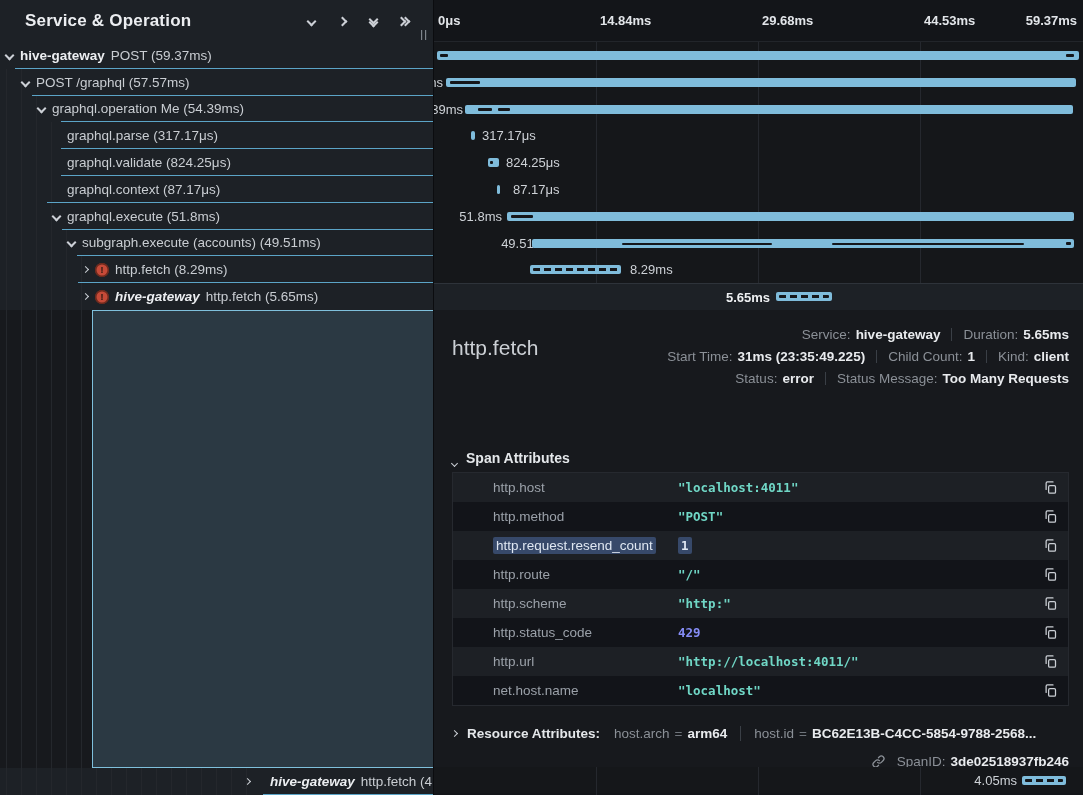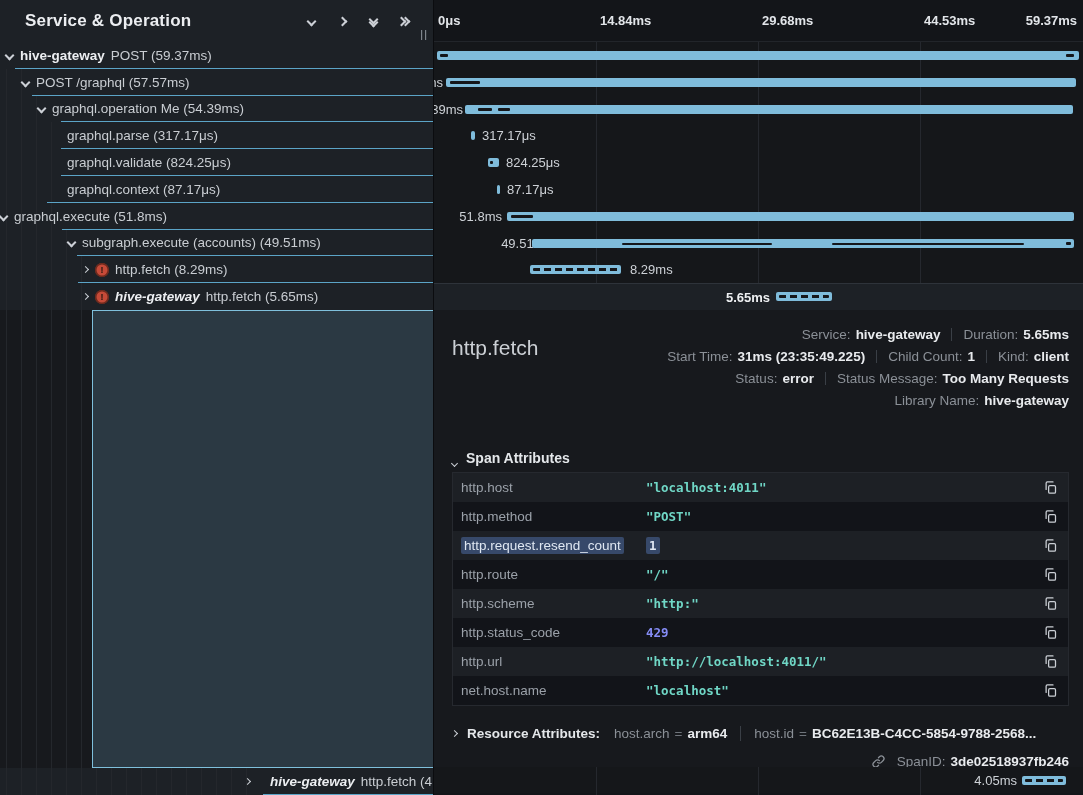--- a/index.html
+++ b/index.html
@@ -72,21 +72,21 @@
   #detail-title { font-size:21px; color:#cbcfd4; padding-top:12px; }
   #meta { text-align:right; font-size:13.5px; line-height:22px; color:#8b9097; }
   #meta b { color:#e9ebee; margin-left:5px; font-weight:bold; }
   .sep { display:inline-block; width:1px; height:13px; background:#3a3f46; margin:0 11px; vertical-align:-2px; }
   #attr-header { margin-top:24px; height:22px; display:flex; align-items:flex-end; font-weight:bold; color:#e4e7ea; font-size:14px; }
   #attr-header .cv { margin-right:9px; }
   #attr-table { margin-top:6px; border:1px solid #26292f; }
   .arow { height:29px; display:flex; align-items:center; padding:0 10px 0 8px; }
   .arow:nth-child(odd)  { background:#1d2025; }
   .arow:nth-child(even) { background:#121419; }
-  .akey { width:185px; flex:none; color:#9ba1a9; }
+  .akey { width:185px; flex:none; color:#9ba1a9;margin-left:32px; }
   .aval { flex:1; font-family:"DejaVu Sans Mono", monospace; font-size:12.5px; font-weight:bold; }
   .aval.str { color:#70d7c6; }
   .aval.num { color:#858cf5; }
   .hl { background:rgba(88,125,190,.45); border-radius:2px; padding:1px 3px; color:#dfe7f2; }
   .copy { flex:none; width:22px; text-align:right; cursor:pointer; }
   .copy svg { vertical-align:middle; }
   #resource-row { margin-top:16px; height:24px; display:flex; align-items:center; font-size:13.5px; white-space:nowrap; overflow:hidden; }
   #resource-row .cv { margin-right:10px; flex:none; }
   #resource-row .rh { font-weight:bold; color:#e4e7ea; margin-right:14px; }
   .rkey { color:#8b9097; }
@@ -154,21 +154,21 @@
     <div class="trow" style="padding-left:67px">
       <span class="guides" style="width:60px"></span>
       <span class="ul" style="left:61px"></span>
       <span class="nm">graphql.validate (824.25μs)</span>
     </div>
     <div class="trow" style="padding-left:67px">
       <span class="guides" style="width:60px"></span>
       <span class="ul" style="left:47px"></span>
       <span class="nm">graphql.context (87.17μs)</span>
     </div>
-    <div class="trow" style="">
+    <div class="trow" style="padding-left:53px">
       <span class="guides" style="width:53px"></span>
       <span class="ul" style="left:62px"></span>
       <i class="cv d"></i>
       <span class="nm">graphql.execute (51.8ms)</span>
     </div>
     <div class="trow" style="padding-left:68px">
       <span class="guides" style="width:68px"></span>
       <span class="ul" style="left:77px"></span>
       <i class="cv d"></i>
       <span class="nm">subgraph.execute (accounts) (49.51ms)</span>
@@ -241,21 +241,21 @@
       <span class="qlabel" style="left:48px">317.17μs</span>
     </div>
     <div class="qrow">
       <span class="bar" style="left:54px;width:11px">
           <i class="tick" style="left:2px;width:3px"></i>
         </span>
       <span class="qlabel" style="left:72px">824.25μs</span>
     </div>
     <div class="qrow">
       <span class="bar" style="left:63px;width:3px"></span>
-      <span class="qlabel" style="left:73px">87.17μs</span>
+      <span class="qlabel" style="left:79px">87.17μs</span>
     </div>
     <div class="qrow">
       <span class="qlabel" style="right:581px">51.8ms</span>
       <span class="bar" style="left:73px;width:567px">
         <i class="tick" style="left:4px;width:22px"></i>
       </span>
     </div>
     <div class="qrow">
       <span class="qlabel" style="right:532px">49.51ms</span>
       <span class="bar" style="left:98px;width:542px">
@@ -283,23 +283,20 @@
         <div id="meta">
           <div>
             <span>Service:</span><b>hive-gateway</b><span class="sep"></span><span>Duration:</span><b>5.65ms</b>
           </div>
           <div>
             <span>Start Time:</span><b>31ms (23:35:49.225)</b><span class="sep"></span><span>Child Count:</span><b>1</b><span class="sep"></span><span>Kind:</span><b>client</b>
           </div>
           <div>
             <span>Status:</span><b>error</b><span class="sep"></span><span>Status Message:</span><b>Too Many Requests</b>
           </div>
-          <div>
-            <span>Library Name:</span><b>hive-gateway</b>
-          </div>
         </div>
       </div>
 
       <div id="attr-header">
         <i class="cv d sm"></i>
         <span>Span Attributes</span>
       </div>
 
       <div id="attr-table">
         <div class="arow">

